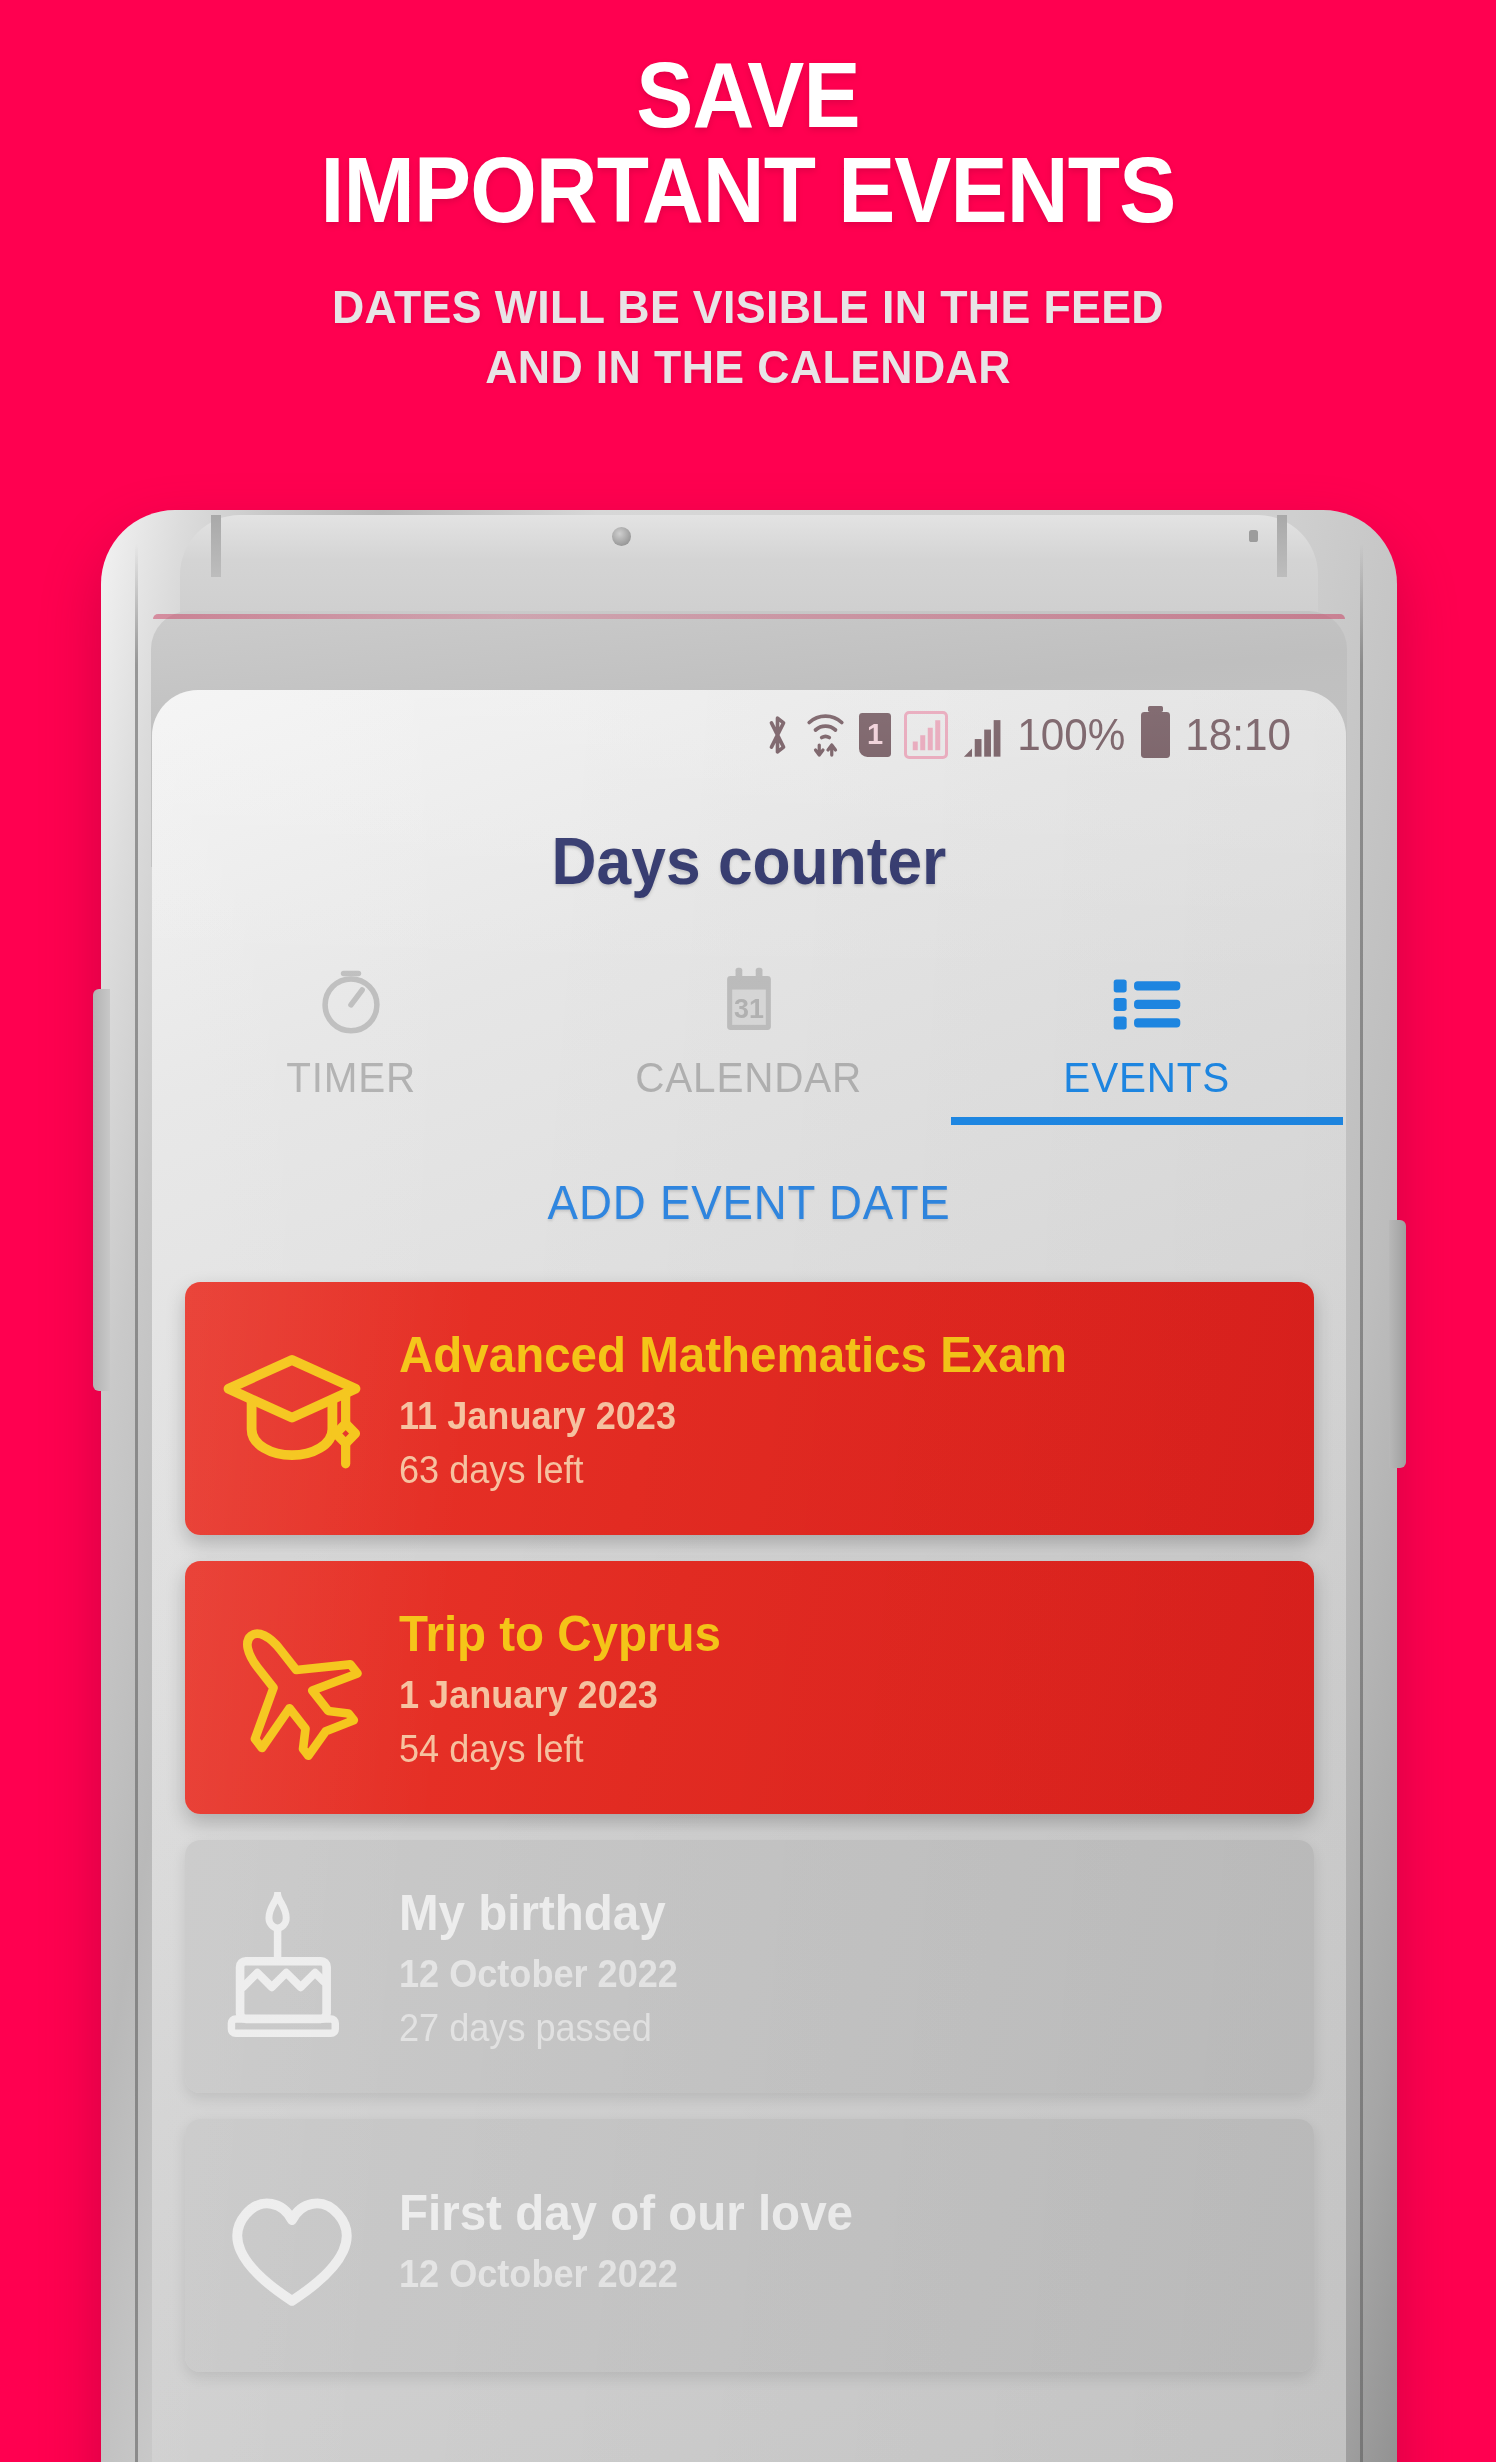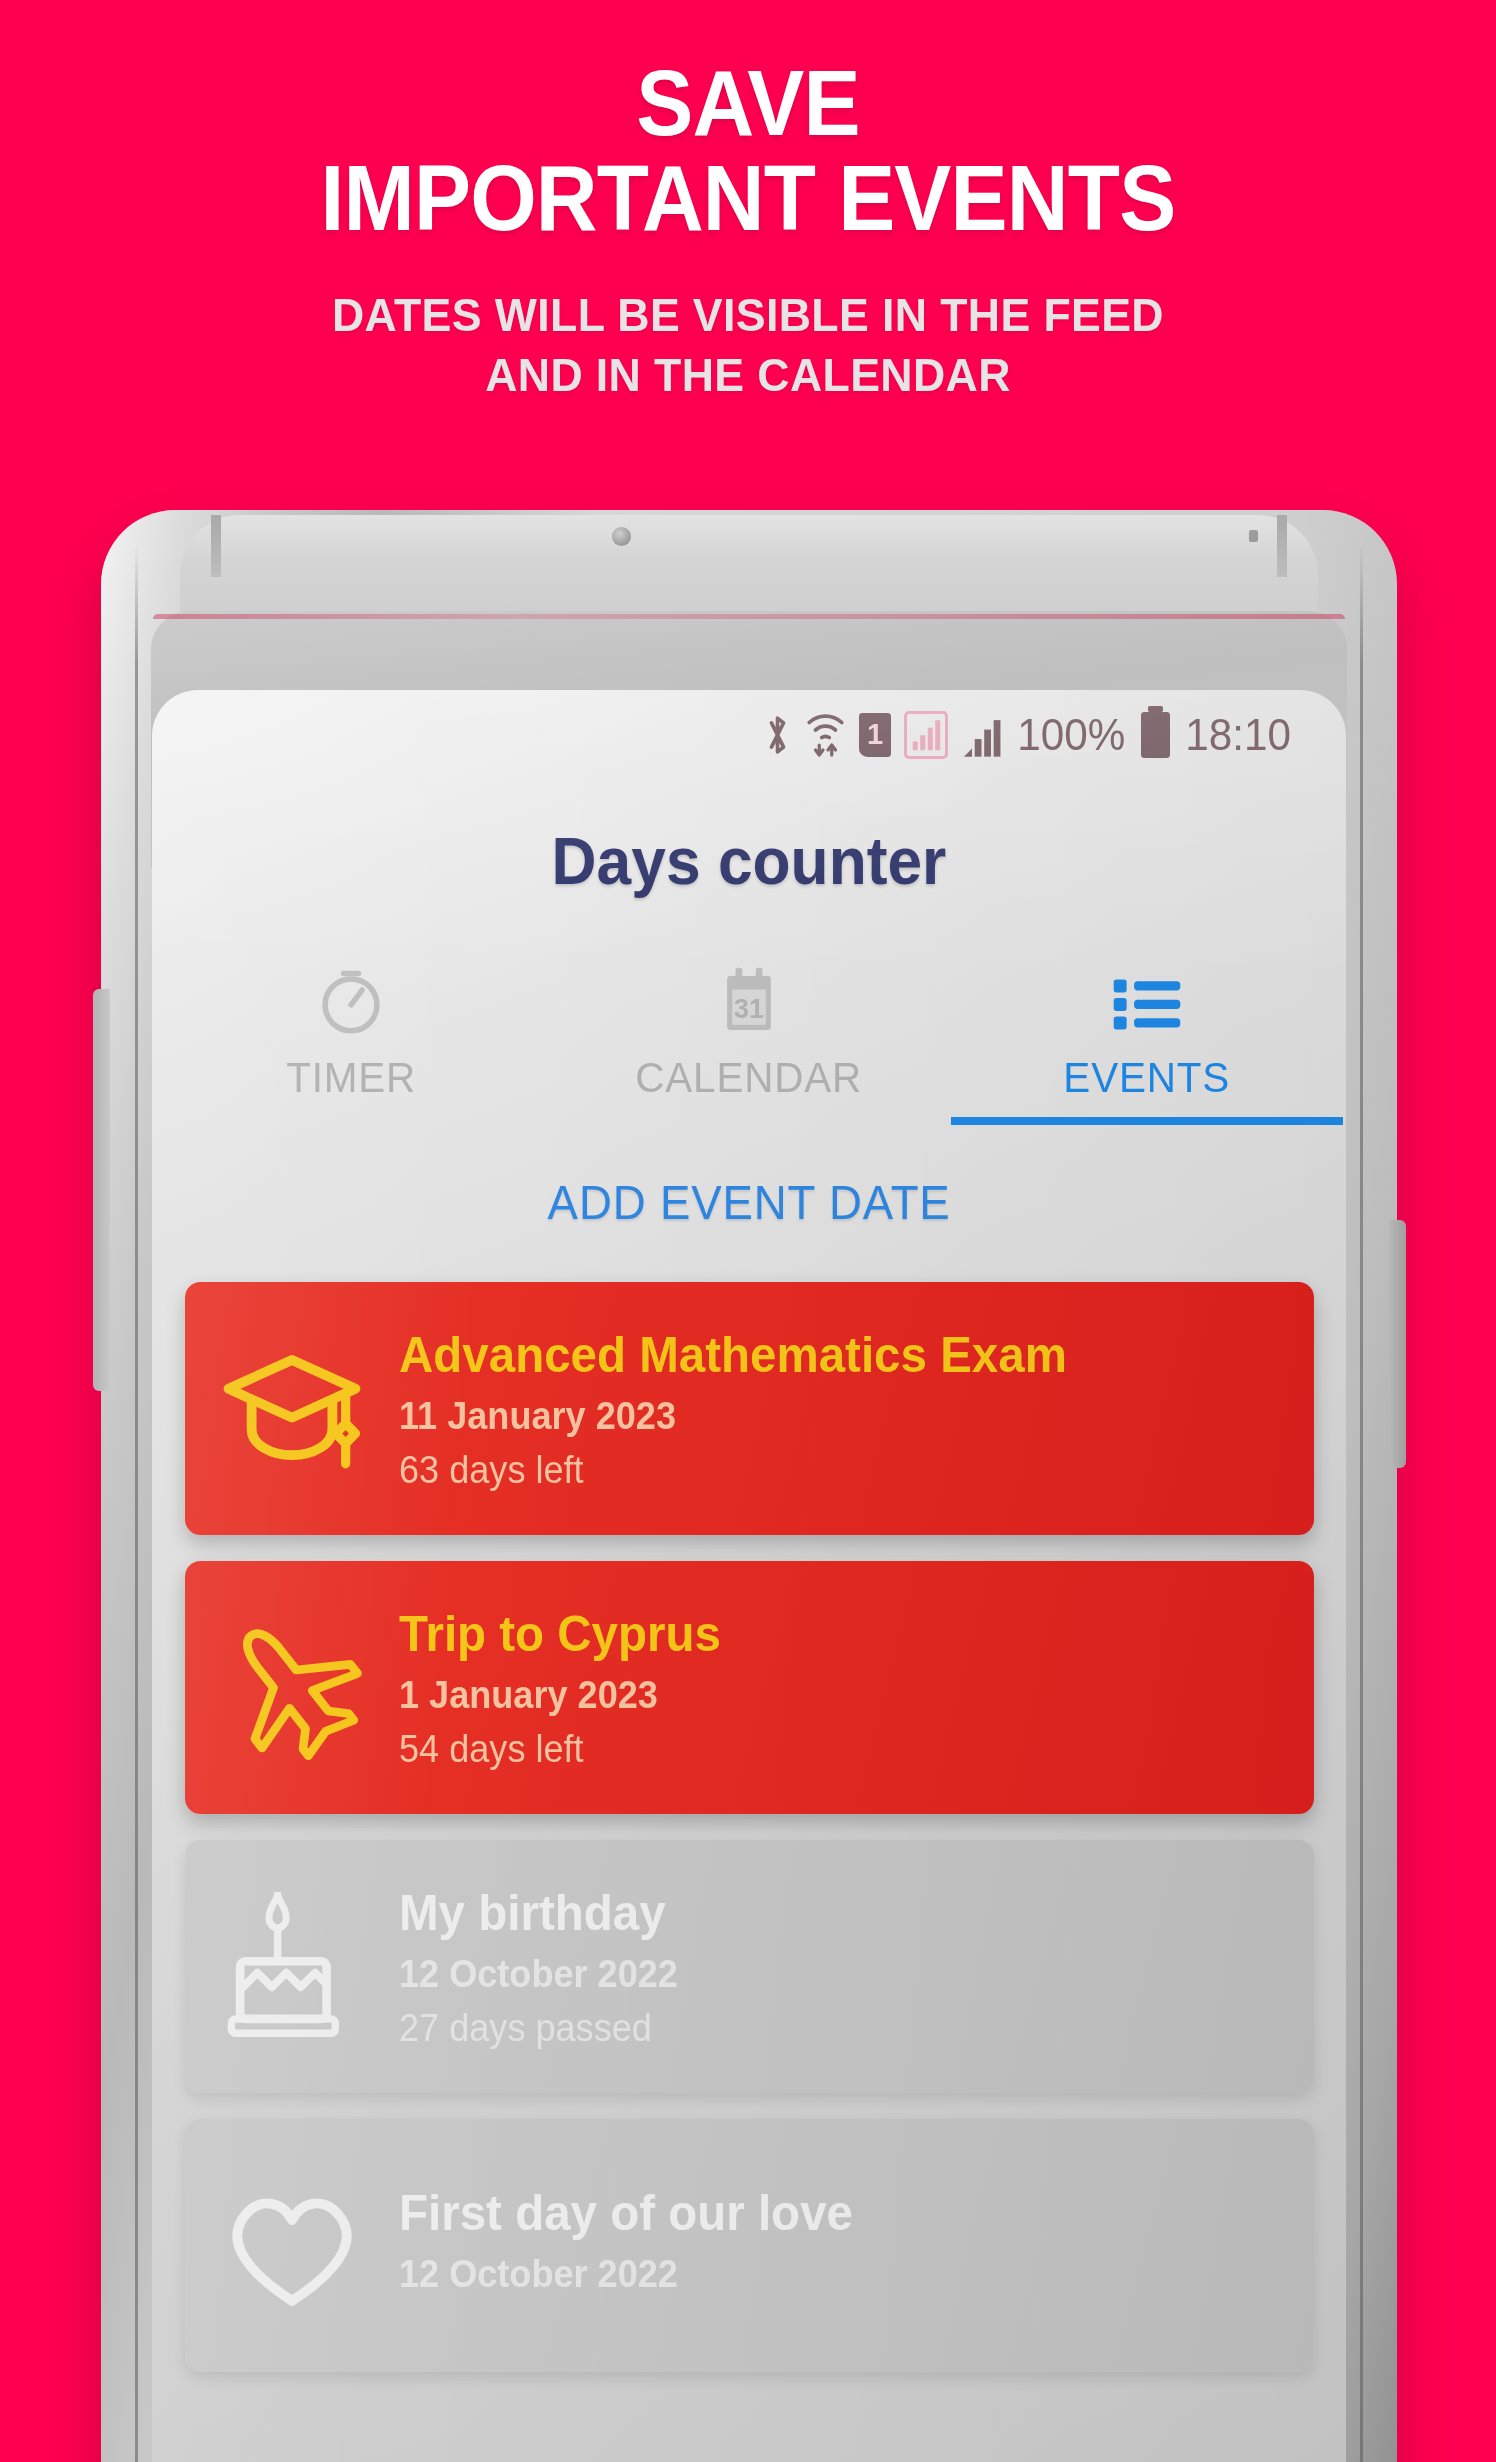--- a/index.html
+++ b/index.html
@@ -9,21 +9,21 @@
     font-family:"Liberation Sans", sans-serif;
   }
   body{
     background:#FF0050;
     position:relative;
   }
 
   
   .promo{
     position:absolute;
-    top:12px; left:0; right:0;
+    top:4px; left:0; right:0;
     padding-top:44px;
     text-align:center;
     z-index:5;
   }
   .promo-title{
     color:#FFFFFF;
     font-weight:bold;
     font-size:92px;
     line-height:1.03;
     letter-spacing:-0.9px;

